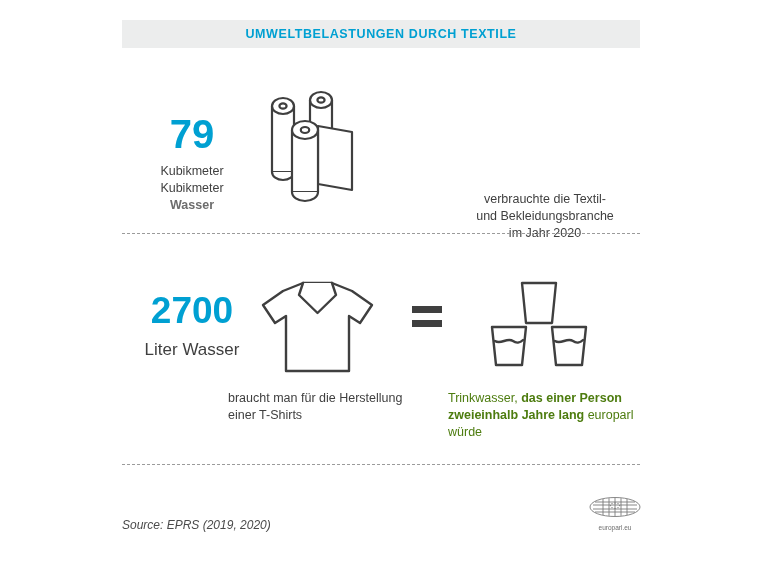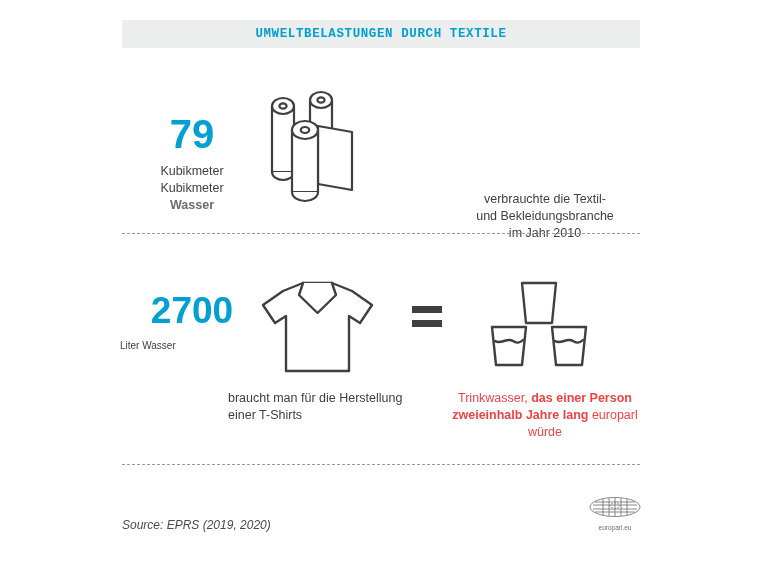--- a/index.html
+++ b/index.html
@@ -37,21 +37,20 @@
     align-items: center;
     justify-content: center;
   }
   .header-title {
     font-size: 12.5px;
     font-weight: bold;
     letter-spacing: 0.6px;
     color: #00a0d2;
     text-transform: uppercase;
     text-align: left;
-    font-family: Liberation Mono, monospace;
   }
 
   
   .stat-number {
     color: #00a0d2;
     font-weight: bold;
     line-height: 1;
     text-align: center;
   }
   .big-79 {
@@ -113,21 +112,22 @@
     left: 120px;
     top: 292px;
     width: 144px;
     font-size: 37px;
   }
   .label-2700 {
     position: absolute;
     left: 120px;
     top: 340px;
     width: 144px;
-    font-size: 10px;
+    text-align: center;
+    font-size: 17px;
     color: #3f3f3f;
   }
 
   .shirt-icon {
     position: absolute;
     left: 255px;
     top: 275px;
     width: 125px;
     height: 105px;
   }
@@ -162,24 +162,23 @@
     left: 482px;
     top: 275px;
     width: 115px;
     height: 100px;
   }
   .text-water {
     position: absolute;
     left: 448px;
     top: 390px;
     width: 194px;
-    text-align: center;
     font-size: 12.5px;
     line-height: 17px;
-    color: #ef4444;
+    color: #4d7c0f;
   }
   .text-water .bold { font-weight: bold; }
 
   
   .source-text {
     position: absolute;
     left: 122px;
     top: 518px;
     font-size: 12px;
     color: #4a4a4a;
@@ -232,21 +231,21 @@
       <path d="M34 52 h26 v62 h-26 z" fill="#ffffff"></path>
       <ellipse cx="47" cy="52" rx="13" ry="9" fill="#ffffff"></ellipse>
       <ellipse cx="47" cy="52" rx="4.2" ry="3" fill="#ffffff"></ellipse>
       <path d="M34 114 a13 9 0 0 0 26 0" fill="#ffffff"></path>
     </svg>
   </div>
 
   <div class="text-right-1">
     <div>verbrauchte die Textil-</div>
     <div>und Bekleidungsbranche</div>
-    <div>im Jahr 2010</div>
+    <div>im Jahr 2020</div>
   </div>
 
   <div class="divider divider-1"></div>
 
   <div class="stat-number big-2700">2700</div>
   <div class="label-2700">Liter Wasser</div>
 
   <div class="shirt-icon">
     <svg width="125" height="105" viewBox="0 0 125 105" fill="none" stroke="#3f3f3f" stroke-width="2.4" stroke-linejoin="round" stroke-linecap="round">
       <path d="M48 8 L28 16 L8 30 L20 48 L31 41 L31 96 L94 96 L94 41 L105 48 L117 30 L97 16 L77 8 Z" fill="#ffffff"></path>

